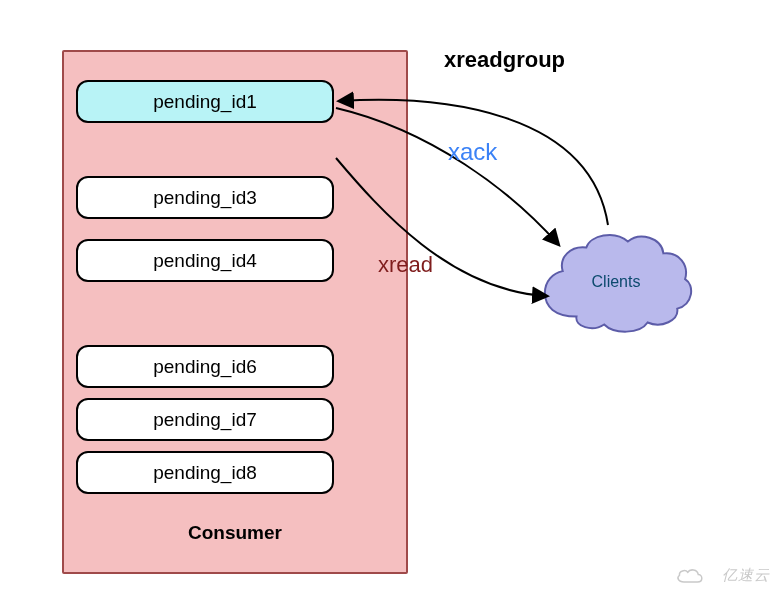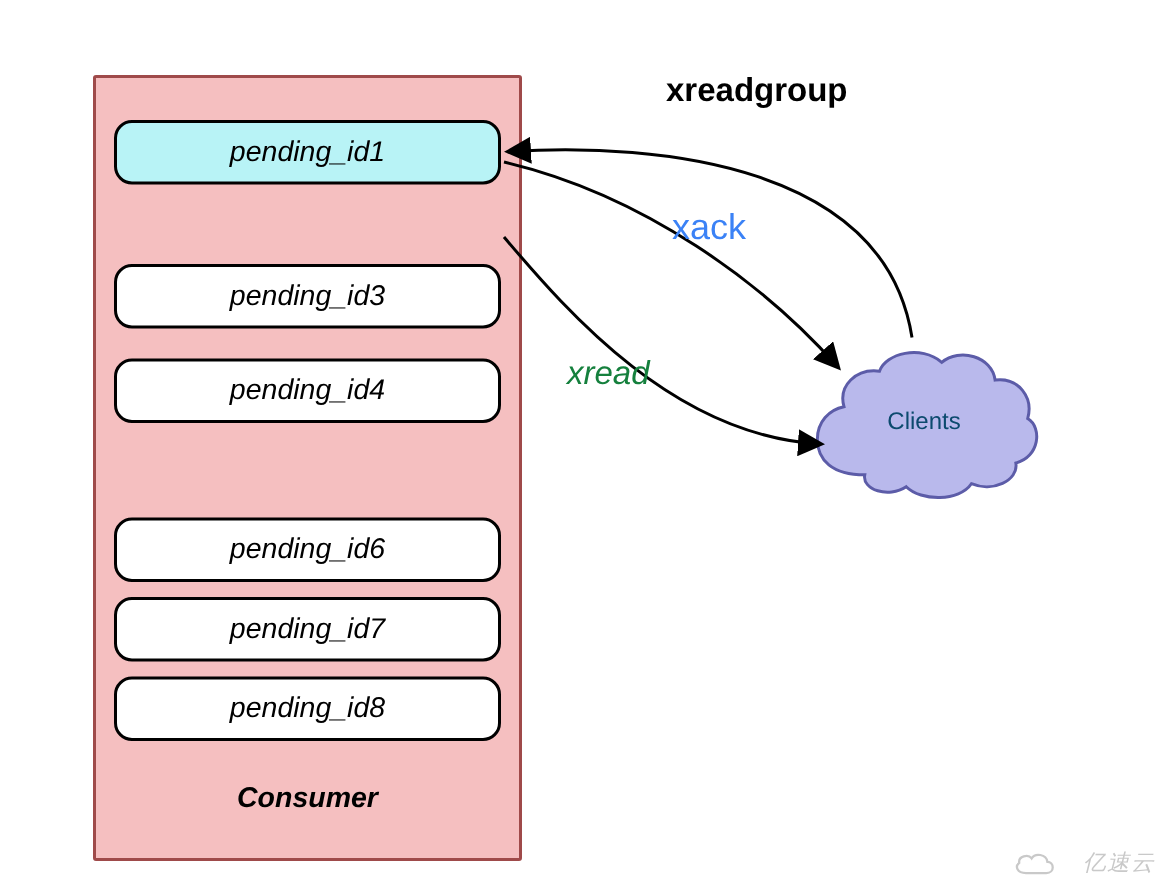--- a/index.html
+++ b/index.html
@@ -8,26 +8,25 @@
     background: #ffffff;
     width: 780px;
     height: 591px;
     position: relative;
     overflow: hidden;
   }
   .consumer-box {
     position: absolute;
     left: 62px;
     top: 50px;
-    width: 286px;
+    width: 346px;
     height: 524px;
     border: 2px solid #9f4a4a;
     background: #f5bfc0;
     border-radius: 2px;
-    font-style: italic;
   }
   .pending-item {
     position: absolute;
     left: 12px;
     width: 258px;
     height: 43px;
     border: 2px solid #000;
     border-radius: 12px;
     background: #ffffff;
     display: flex;
@@ -85,24 +84,23 @@
   .label-xack {
     position: absolute;
     left: 448px;
     top: 138px;
     font-size: 24px;
     color: #3b82f6;
   }
   .label-xread {
     position: absolute;
     left: 378px;
-    top: 236px;
+    top: 252px;
     font-size: 22px;
-    color: #15803d;
-    font-style: italic;
+    color: #7f1d1d;
   }
   .watermark {
     position: absolute;
     right: 10px;
     bottom: 6px;
     font-size: 15px;
     color: #c9c9c9;
     font-weight: 500;
     letter-spacing: 1px;
     display: flex;

